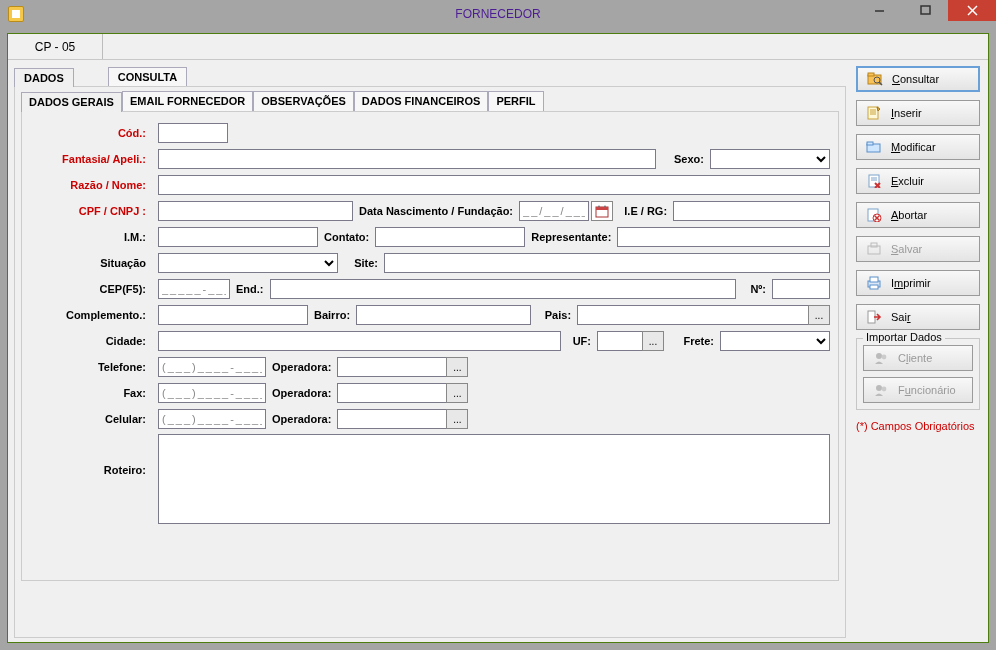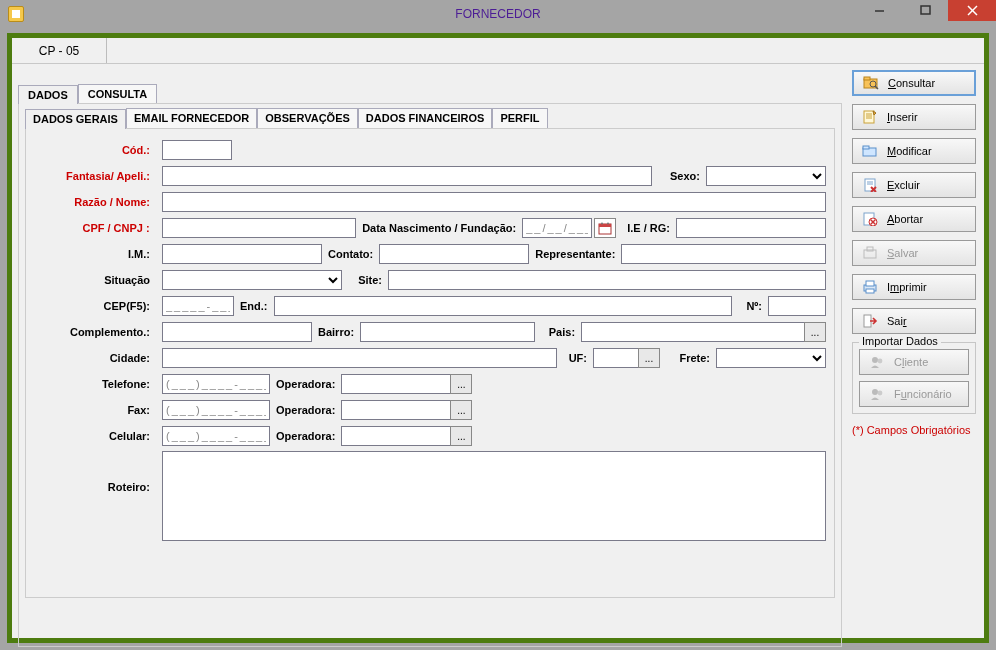--- a/index.html
+++ b/index.html
@@ -11,34 +11,34 @@
   .titlebar .app-icon { width: 16px; height: 16px; margin-left: 8px; background: #f5c84b; border: 1px solid #b98c1a; border-radius: 2px; position: relative; }
   .titlebar .app-icon::after { content:''; position:absolute; inset:3px; background:#fff; }
   .titlebar .title { position:absolute; left:50%; transform:translateX(-50%); font-size:12px; color:#4c1d95; }
   .winbtns { position:absolute; right:0; top:0; display:flex; height:21px; }
   .winbtn { width:46px; height:21px; display:flex; align-items:center; justify-content:center; }
   .winbtn.min, .winbtn.max { background:#a5a5a5; }
   .winbtn.close { background:#c84031; color:#fff; width:48px; }
   .winbtn svg { display:block; }
 
   
-  .window-body { position:absolute; left:7px; right:7px; top:33px; bottom:7px; background:#f0f0f0; border:5px solid #4d7c0f; }
+  .window-body { position:absolute; left:7px; right:7px; top:33px; bottom:7px; background:#f0f0f0; border:1px solid #4d7c0f; }
 
   
   .header-strip { display:flex; height:26px; border-bottom:1px solid #c8c8c8; }
   .header-cp { width:95px; display:flex; align-items:center; justify-content:center; border-right:1px solid #bcbcbc; font-size:12px; }
   .header-title { flex:1; display:flex; align-items:center; justify-content:center; font-size:12px; }
 
   
   .content-row { display:flex; height:calc(100% - 26px); }
   .left-panel { flex:1; padding:2px 6px 6px 6px; position:relative; }
   .right-panel { width:136px; padding:6px 8px 6px 4px; }
 
   
-  .tabs { display:flex; align-items:flex-end; height:20px; margin-top:17px; }
+  .tabs { display:flex; align-items:flex-end; height:20px; margin-top:4px;gap:34px; }
   .tab { padding:3px 9px; border:1px solid #aab; border-bottom:none; background:#f7f7f7; font-size:11px; margin-right:0; cursor:default; font-weight:bold; }
   .tab.active { background:#f0f0f0; position:relative; top:1px; }
   .tab-body { border:1px solid #ccc; border-top:1px solid #ccc; height:calc(100% - 22px); padding:4px 6px; }
 
   
   .subtabs { display:flex; height:20px; }
   .subtab { padding:3px 7px; border:1px solid #aab; border-bottom:none; background:#f7f7f7; font-size:11px; font-weight:bold; cursor:default; }
   .subtab.active { background:#f0f0f0; position:relative; top:1px; }
   .subtab-body { border:1px solid #ccc; min-height:470px; padding:6px 8px; }
 

